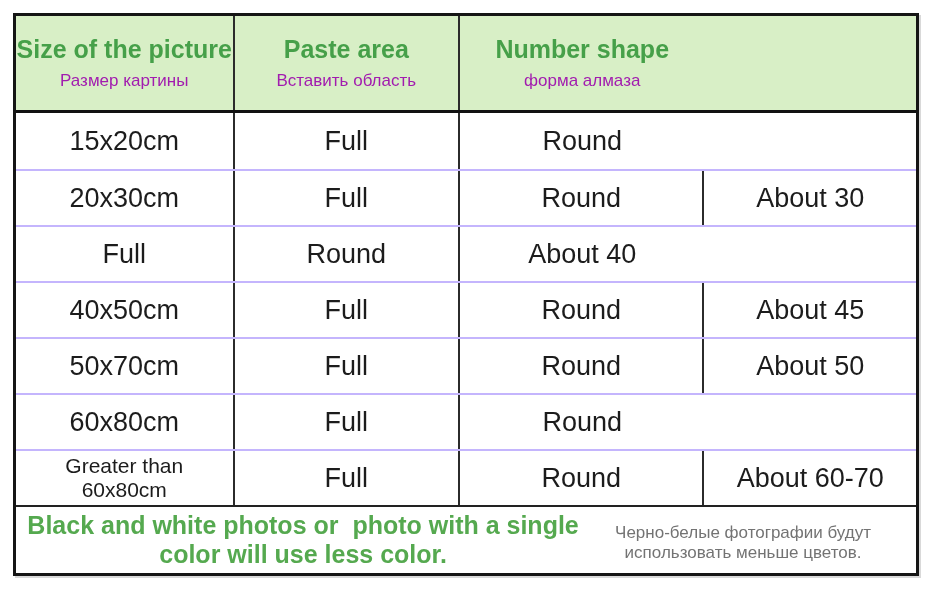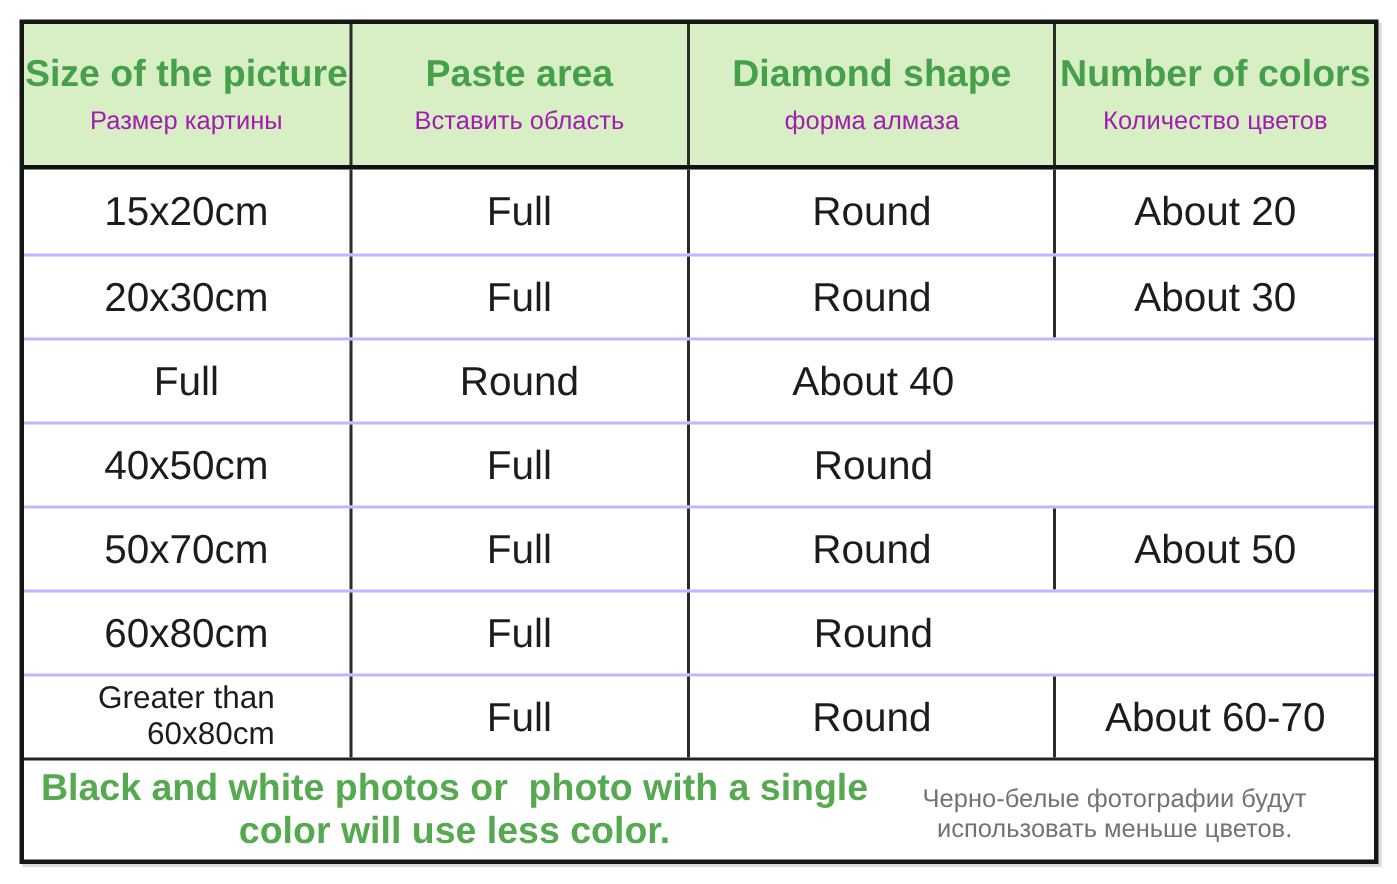--- a/index.html
+++ b/index.html
@@ -55,21 +55,21 @@
 
   
   .data-row { height: 56px; flex: 0 0 auto; }
   .data-row + .data-row { border-top: 2px solid #c4b5fd; }
   .data-row .cell {
     font-size: 27px;
     color: #1c1c1c;
     white-space: pre-line;
     line-height: 1.12;
   }
-  .data-row:nth-of-type(8) .cell-size { font-size: 21px; text-align: right; }
+  .data-row:nth-of-type(8) .cell-size { font-size: 21px; }
 
   
   .footer-row {
     flex: 1 1 auto;
     border-top: 2px solid #222222;
     display: flex;
     flex-direction: row;
     align-items: center;
     justify-content: center;
     text-align: center;
@@ -95,50 +95,46 @@
   <div class="grid-row header-row">
     <div class="cell">
       <div class="header-title">Size of the picture</div>
       <div class="header-subtitle">Размер картины</div>
     </div>
     <div class="cell">
       <div class="header-title">Paste area</div>
       <div class="header-subtitle">Вставить область</div>
     </div>
     <div class="cell">
-      <div class="header-title">Diamond shape</div>
+      <div class="header-title">Number shape</div>
       <div class="header-subtitle">форма алмаза</div>
-    </div>
-    <div class="cell">
-      <div class="header-title">Number of colors</div>
-      <div class="header-subtitle">Количество цветов</div>
     </div>
   </div>
 
   <div class="grid-row data-row">
     <div class="cell cell-size">15x20cm</div>
     <div class="cell">Full</div>
     <div class="cell">Round</div>
-    <div class="cell">About 20</div>
   </div>
   <div class="grid-row data-row">
     <div class="cell cell-size">20x30cm</div>
     <div class="cell">Full</div>
     <div class="cell">Round</div>
     <div class="cell">About 30</div>
   </div>
   <div class="grid-row data-row">
     <div class="cell">Full</div>
     <div class="cell">Round</div>
     <div class="cell">About 40</div>
   </div>
   <div class="grid-row data-row">
     <div class="cell cell-size">40x50cm</div>
     <div class="cell">Full</div>
     <div class="cell">Round</div>
+    <div class="cell">About 45</div>
   </div>
   <div class="grid-row data-row">
     <div class="cell cell-size">50x70cm</div>
     <div class="cell">Full</div>
     <div class="cell">Round</div>
     <div class="cell">About 50</div>
   </div>
   <div class="grid-row data-row">
     <div class="cell cell-size">60x80cm</div>
     <div class="cell">Full</div>

